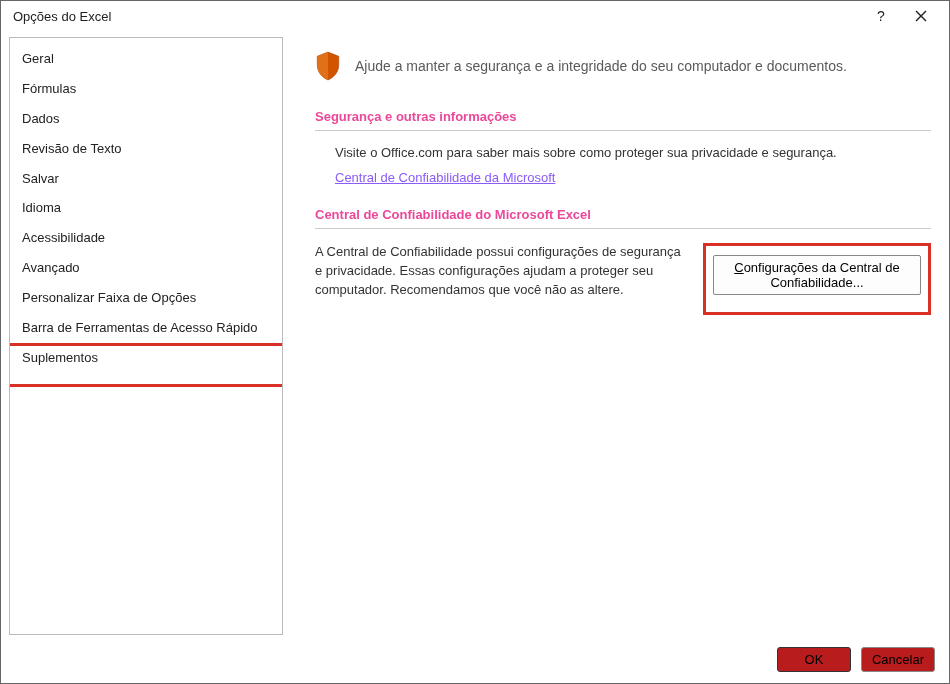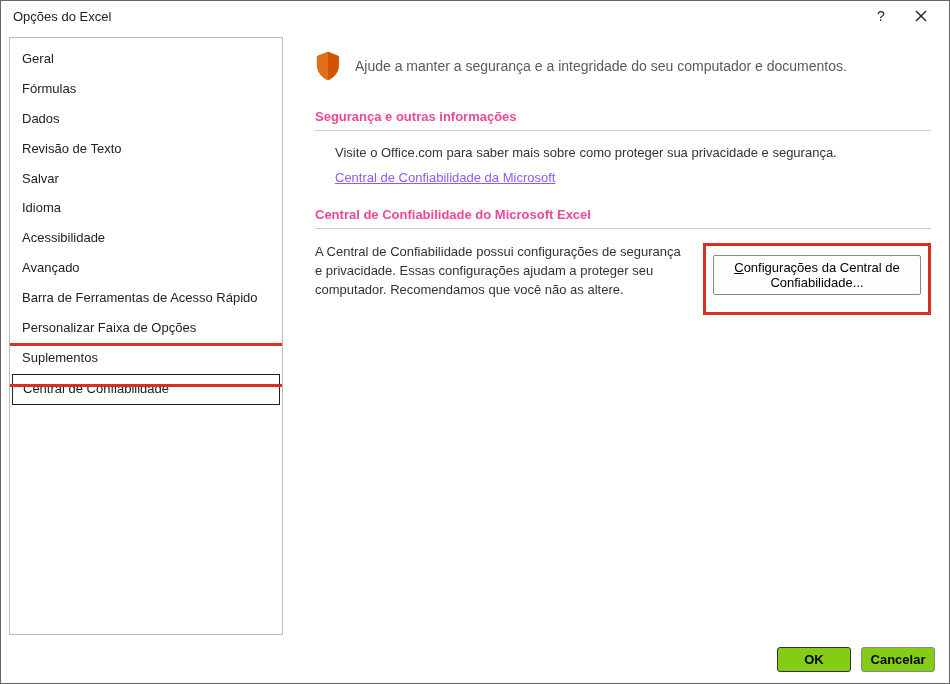--- a/index.html
+++ b/index.html
@@ -18,21 +18,21 @@
     .intro-text { color: #5a5a5a; font-size: 14px; }
     .section-heading { font-weight: bold; color: #ec4899; font-size: 13px; border-bottom: 1px solid #ccc; padding-bottom: 6px; margin-bottom: 14px; }
     .section-body { padding: 0 0 22px 20px; font-size: 13px; color: #333; }
     .link { color: #8b5cf6; text-decoration: underline; cursor: pointer; display: inline-block; margin-top: 10px; }
     .trust-row { display: flex; gap: 18px; align-items: flex-start; }
     .trust-desc { max-width: 370px; line-height: 1.45; }
     .trust-btn-wrap { position: relative; padding: 12px 10px 20px 10px; }
     .trust-btn-highlight { position: absolute; inset: 0; border: 3px solid #d93025; pointer-events: none; }
     .trust-button { border: 1px solid #888; background: #fdfdfd; padding: 4px 12px; font-size: 13px; cursor: pointer; border-radius: 2px; }
     .footer { height: 48px; display: flex; align-items: center; justify-content: flex-end; gap: 10px; padding: 0 14px; }
-    .btn { border: 1px solid #888; background: #84cc16; padding: 4px 0; width: 74px; font-size: 13px; cursor: pointer; border-radius: 3px; text-align: center; font-weight: bold; }
+    .btn { border: 1px solid #888; background: #b91c1c; padding: 4px 0; width: 74px; font-size: 13px; cursor: pointer; border-radius: 3px; text-align: center; }
     .btn.default { border: 1.5px solid #333; }
     svg.shield { width: 26px; height: 30px; }
   </style>
 </head>
 <body>
 
 <div class="window">
   <div class="titlebar">
     <span class="title-text">Opções do Excel</span>
     <div class="ctl">?</div>
@@ -47,24 +47,23 @@
   <div class="body">
     <div class="sidebar">
       <div class="nav-item">Geral</div>
       <div class="nav-item">Fórmulas</div>
       <div class="nav-item">Dados</div>
       <div class="nav-item">Revisão de Texto</div>
       <div class="nav-item">Salvar</div>
       <div class="nav-item">Idioma</div>
       <div class="nav-item">Acessibilidade</div>
       <div class="nav-item">Avançado</div>
+      <div class="nav-item">Personalizar Faixa de Opções</div>
       <div class="nav-item">Barra de Ferramentas de Acesso Rápido</div>
-      <div class="nav-item">Personalizar Faixa de Opções</div>
       <div class="nav-item">Suplementos</div>
-      <div class="nav-item selected">Central de Confiabilidade</div>
       <div class="sidebar-highlight" style="left:-3px; right:-25px; top:305px; height:44px;"></div>
     </div>
 
     <div class="content">
       <div class="intro-row">
         <svg class="shield" viewBox="0 0 24 28">
           <path d="M12 1 L22 5 V13 C22 20 17 25 12 27 C7 25 2 20 2 13 V5 Z" fill="#d35400" stroke="#b34700" stroke-width="0.6"></path>
           <path d="M12 1 L12 27 C7 25 2 20 2 13 V5 Z" fill="#e67e22" opacity="0.7"></path>
         </svg>
         <span class="intro-text">Ajude a manter a segurança e a integridade do seu computador e documentos.</span>

